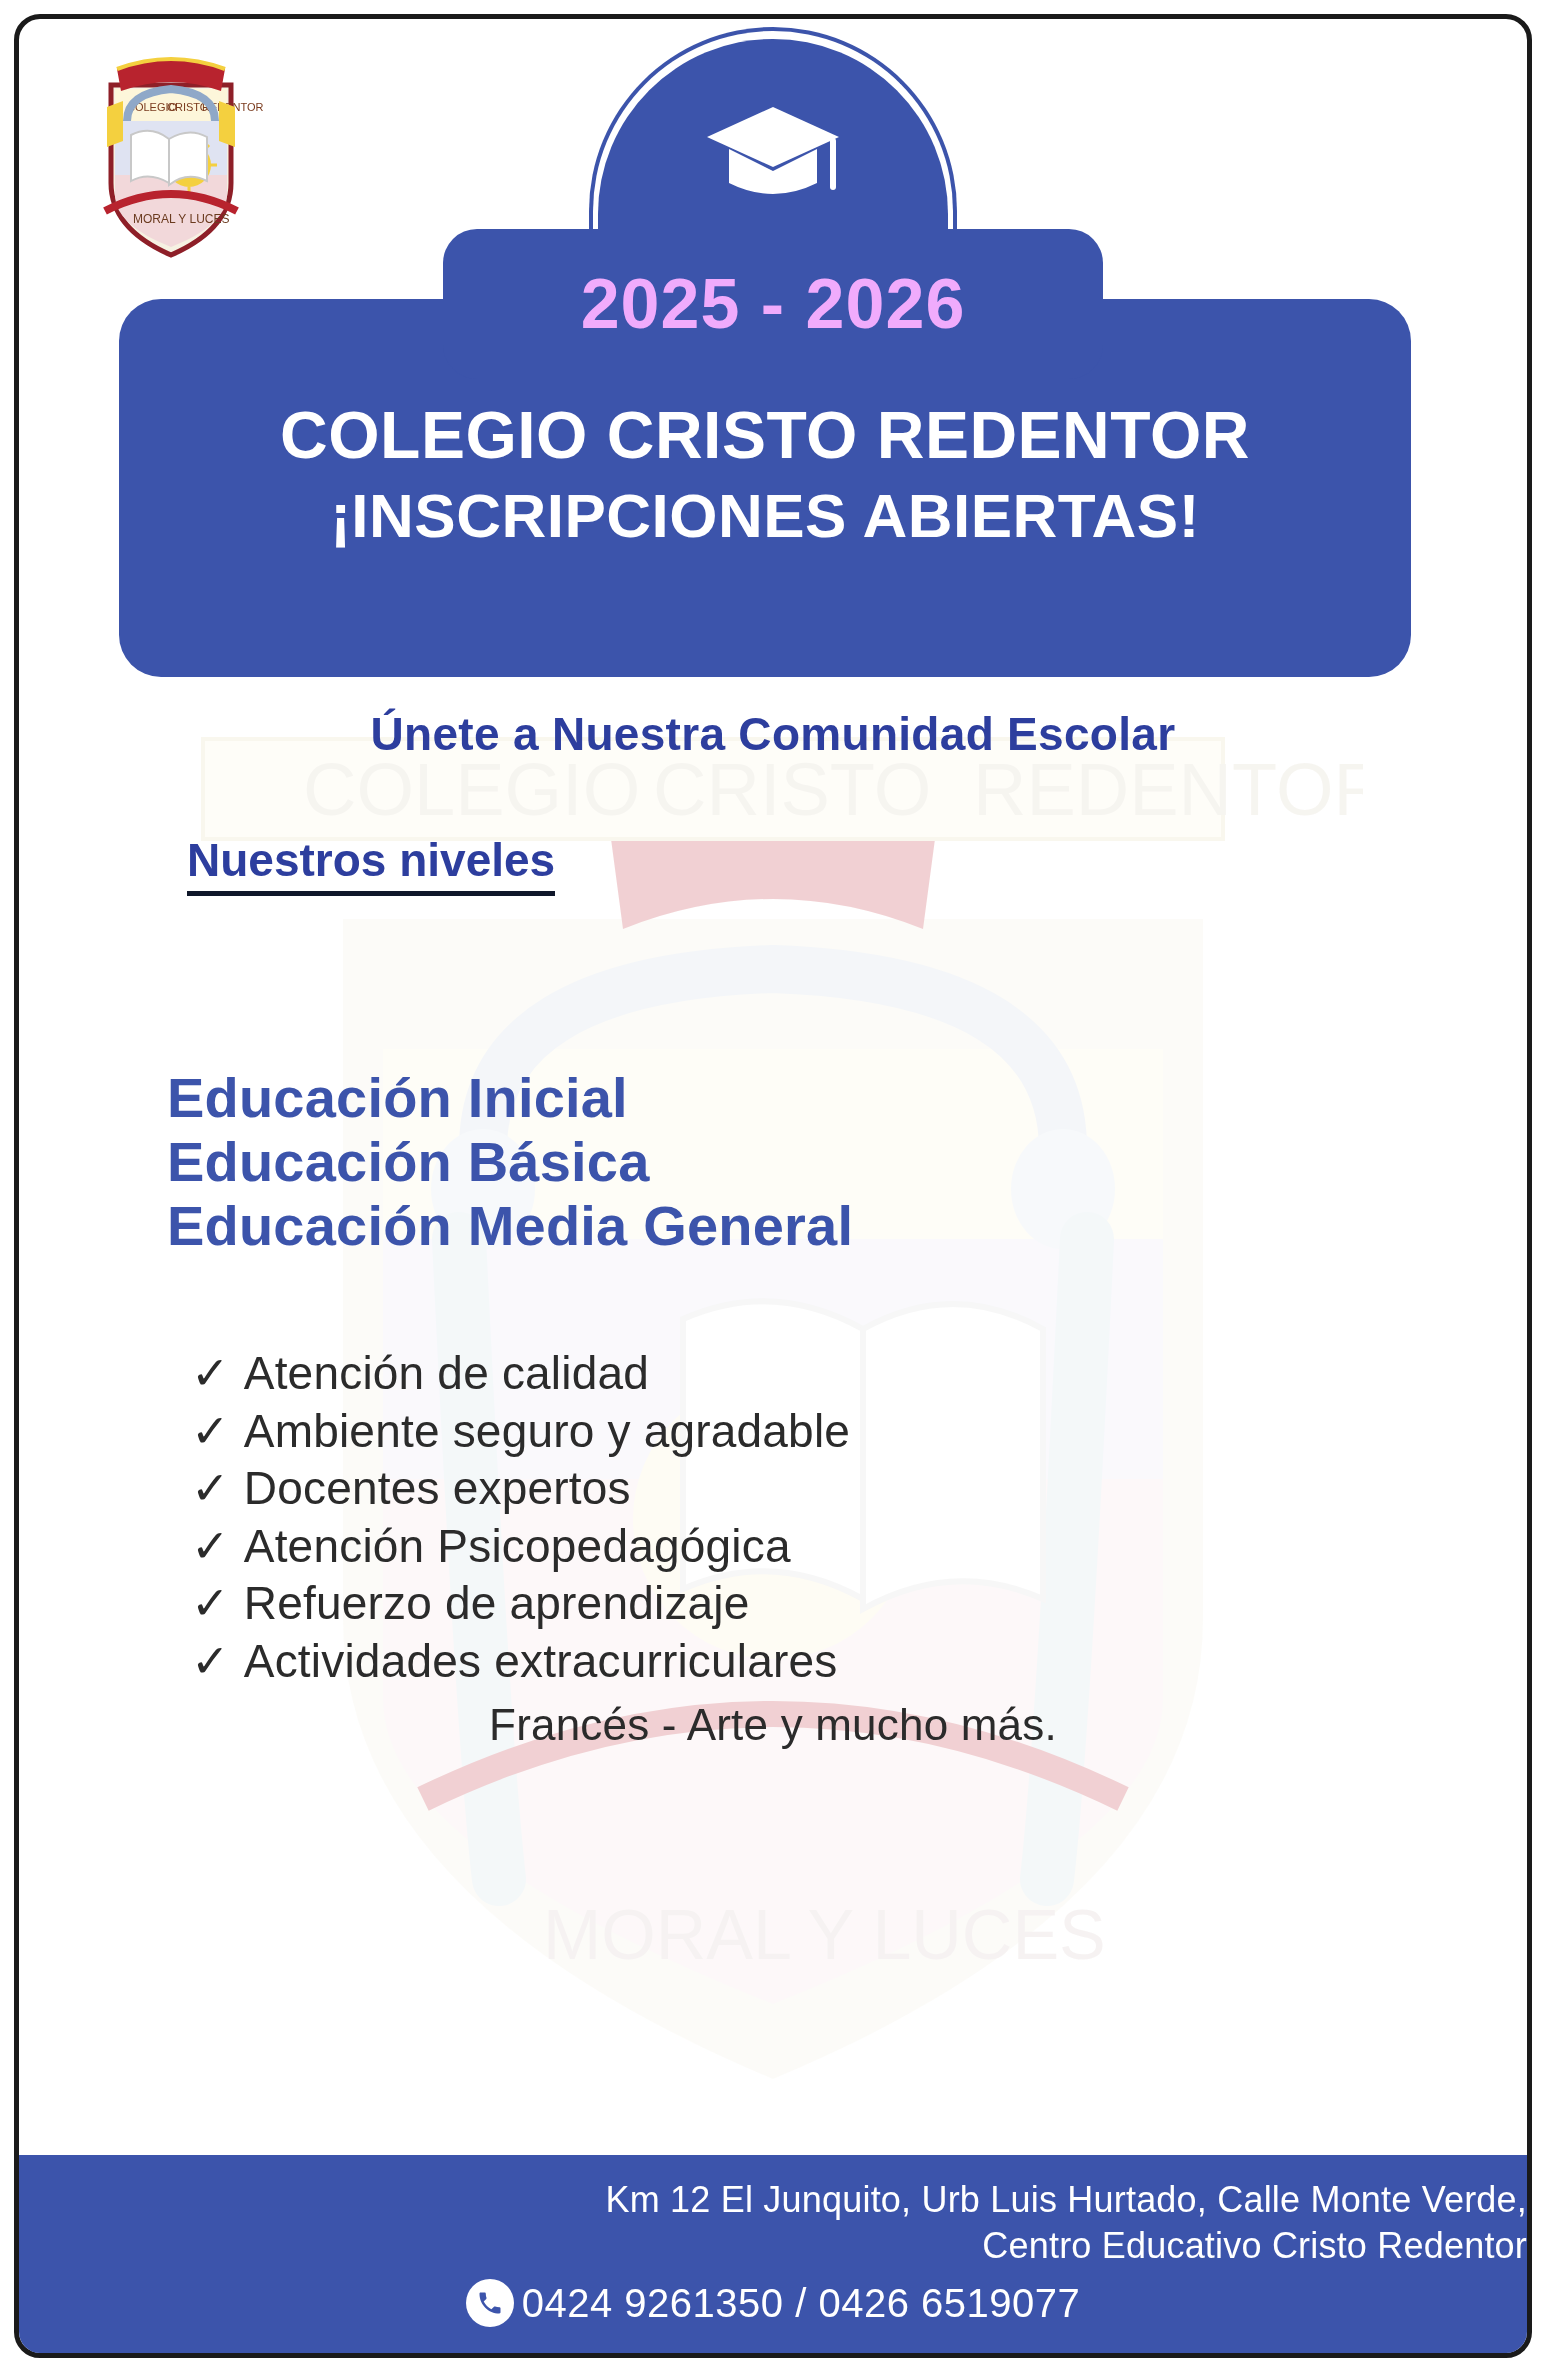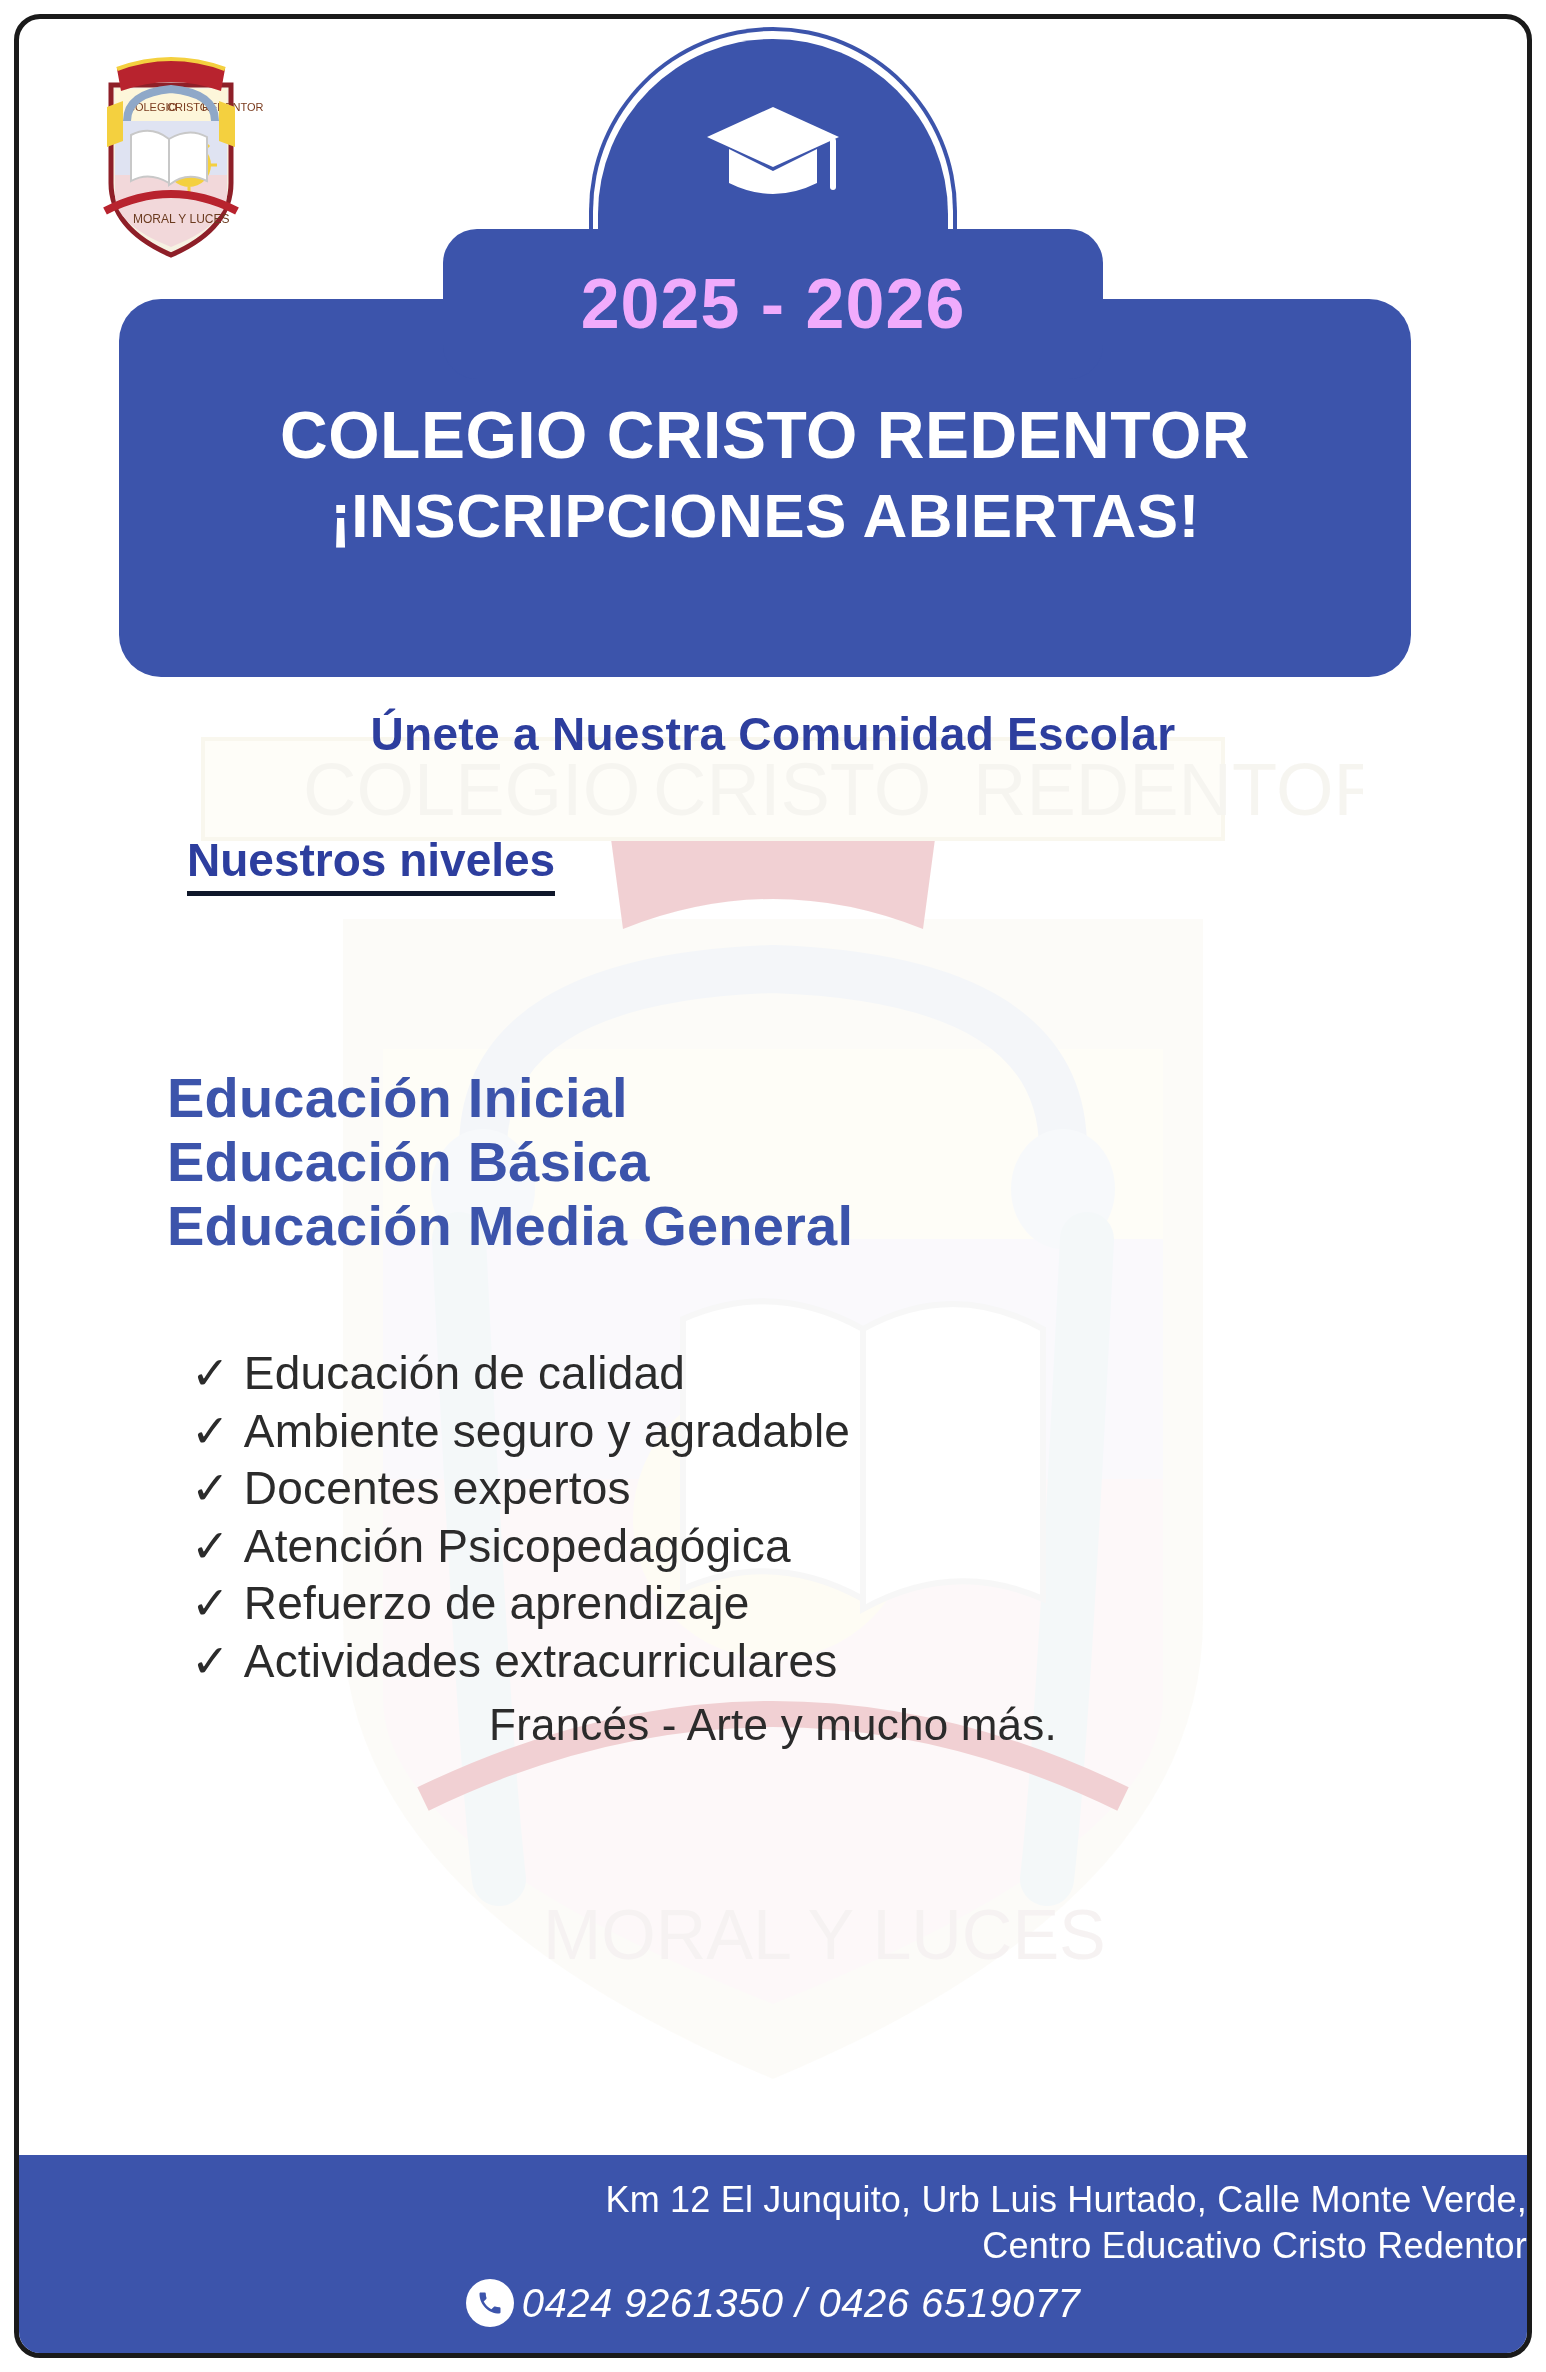--- a/index.html
+++ b/index.html
@@ -222,21 +222,20 @@
     font-size: 36px;
     line-height: 1.28;
     letter-spacing: 0.2px;
   }
   .phones {
     display: flex;
     align-items: center;
     justify-content: center;
     gap: 8px;
     margin-top: 10px;
-    font-style: italic;
   }
   .phone-icon {
     width: 48px;
     height: 48px;
     border-radius: 50%;
     background: #ffffff;
     display: inline-flex;
     align-items: center;
     justify-content: center;
     color: #3c54ab;
@@ -331,21 +330,21 @@
       </div>
 
       <div class="levels">
         <div class="level-item">Educación Inicial</div>
         <div class="level-item">Educación Básica</div>
         <div class="level-item">Educación Media General</div>
       </div>
 
       <div class="features">
         <div class="feature">
-          <span class="check">✓</span><span>Educación de calidad</span>
+          <span class="check">✓</span><span>Atención de calidad</span>
         </div>
         <div class="feature">
           <span class="check">✓</span><span>Ambiente seguro y agradable</span>
         </div>
         <div class="feature">
           <span class="check">✓</span><span>Docentes expertos</span>
         </div>
         <div class="feature">
           <span class="check">✓</span><span>Atención Psicopedagógica</span>
         </div>

